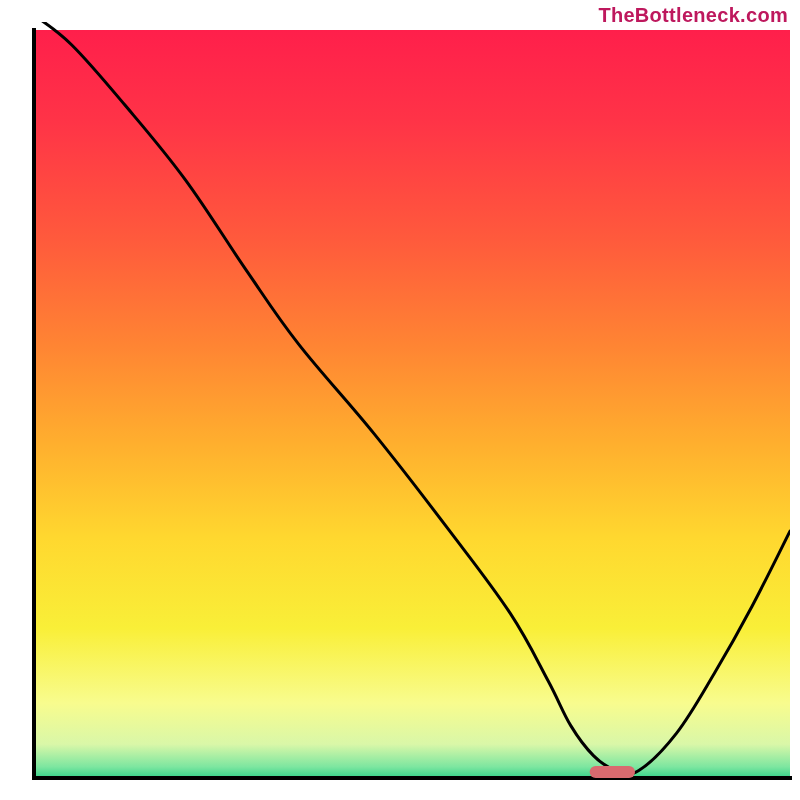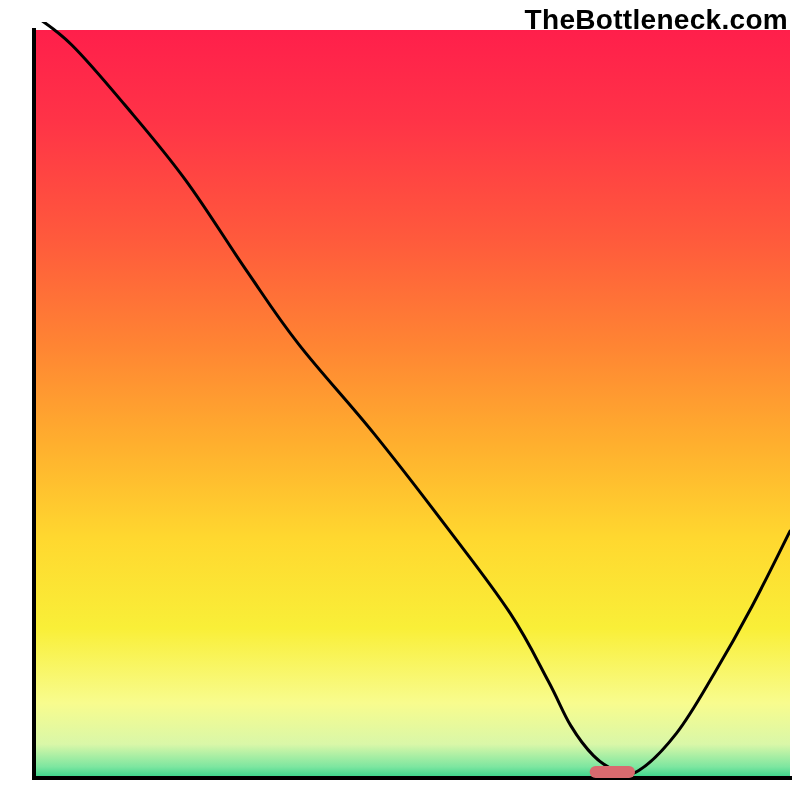--- a/index.html
+++ b/index.html
@@ -14,23 +14,23 @@
   .frame {
     position: relative;
     width: 800px;
     height: 800px;
     background: #ffffff;
   }
   .watermark {
     position: absolute;
     top: 4px;
     right: 12px;
-    font-size: 28px;
+    font-size: 20px;
     font-weight: 600;
-    color: #000000;
+    color: #be185d;
     letter-spacing: 0.3px;
     user-select: none;
   }
   svg {
     position: absolute;
     left: 0;
     top: 0;
   }
 </style>
 </head>

